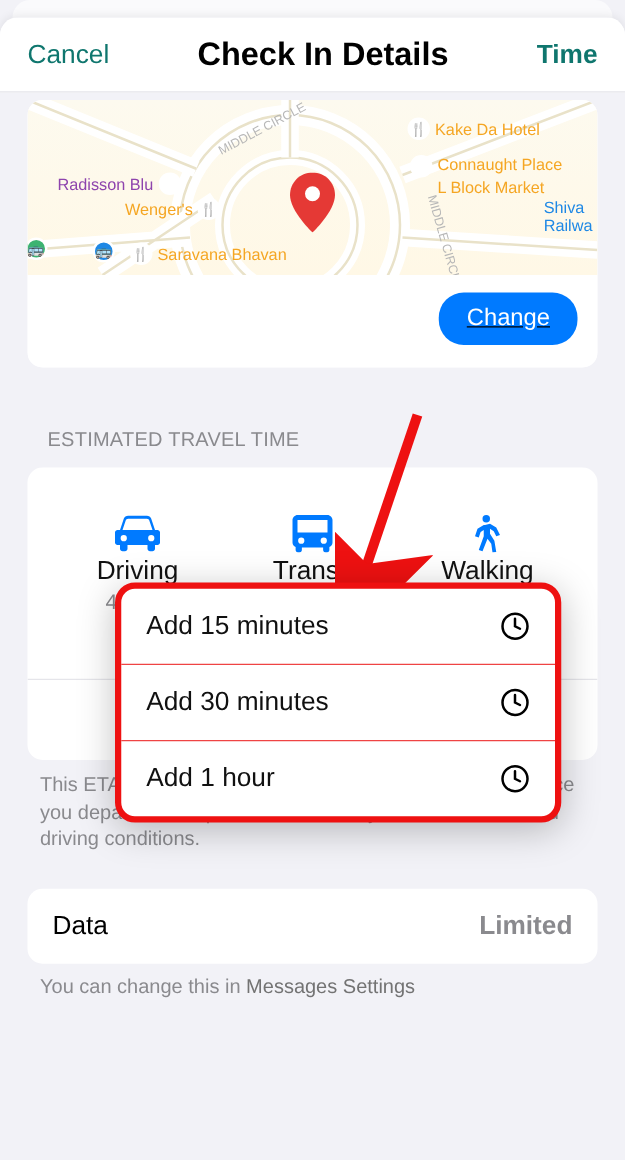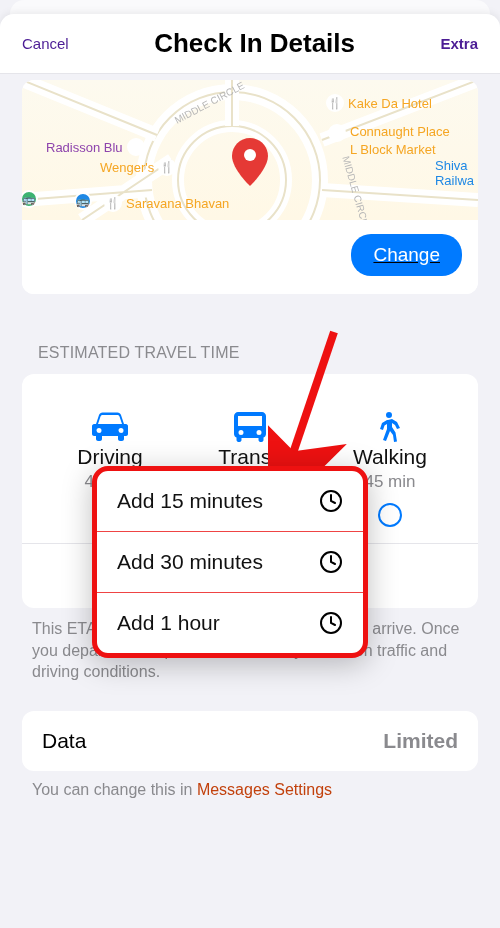--- a/index.html
+++ b/index.html
@@ -26,21 +26,21 @@
   .nav {
     height: 60px;
     background: #fff;
     display: flex;
     align-items: center;
     justify-content: space-between;
     padding: 0 22px;
     border-bottom: 1px solid #e5e5ea;
   }
   .nav .title { font-weight: 600; font-size: 26px; color: #000; }
-  .nav .link { font-size: 15px; color: #4c1d95; }
+  .nav .link { font-size: 21px; color: #0f766e; }
   .nav .done { font-weight: 600; }
   .scroll { position: absolute; top: 60px; left: 0; right: 0; bottom: 0; overflow-y: hidden; }
   .section-header {
     font-size: 16px; color: #8a8a8e; letter-spacing: 0.2px;
     padding: 34px 38px 6px;
   }
   .card {
     background: #fff; border-radius: 12px; margin: 6px 22px 0;
     overflow: hidden;
   }
@@ -94,25 +94,25 @@
   }
   .add-extra { text-align: center; padding: 20px 0; color: #a8cff5; font-size: 21px; }
   .footnote { color: #8a8a8e; font-size: 16px; line-height: 1.35; padding: 10px 32px 0; }
   .data-row {
     background:#fff; border-radius:12px; margin: 28px 22px 0;
     display:flex; justify-content:space-between; padding: 18px 20px;
     font-size: 21px;
   }
   .data-row .val { color: #8a8a8e; font-weight: bold; }
   .footnote2 { color:#8a8a8e; font-size:16px; padding: 10px 32px 0; }
-  .footnote2 .link { color:#c2410c; }
+  .footnote2 .link { color:#737373; }
 
   
   .menu-box {
-    position: absolute; left: 92px; top: 466px; width: 276px;
+    position: absolute; left: 92px; top: 466px; width: 357px;
     background: #fff; border-radius: 16px;
     border: 5px solid #e11; box-shadow: 0 6px 30px rgba(0,0,0,0.25);
     z-index: 50;
   }
   .menu-item {
     display:flex; align-items:center; justify-content:space-between;
     padding: 18px 20px; font-size: 21px; color: #111;
   }
   .menu-item + .menu-item { border-top: 1px solid #ef4444; }
   .clock { width: 24px; height: 24px; }
@@ -123,21 +123,21 @@
 </style>
 </head>
 <body>
 
 <div class="sheet-back"></div>
 <div class="sheet">
 
   <div class="nav">
     <span class="link">Cancel</span>
     <span class="title">Check In Details</span>
-    <span class="link done">Extra</span>
+    <span class="link done">Time</span>
   </div>
 
   <div class="scroll">
 
 
     <div class="card">
       <div class="map">
         <svg class="roads" viewBox="0 0 456 140">
           <circle cx="210" cy="100" r="88" fill="none" stroke="#fff" stroke-width="16"></circle>
           <circle cx="210" cy="100" r="88" fill="none" stroke="#e9e2c9" stroke-width="2"></circle>

